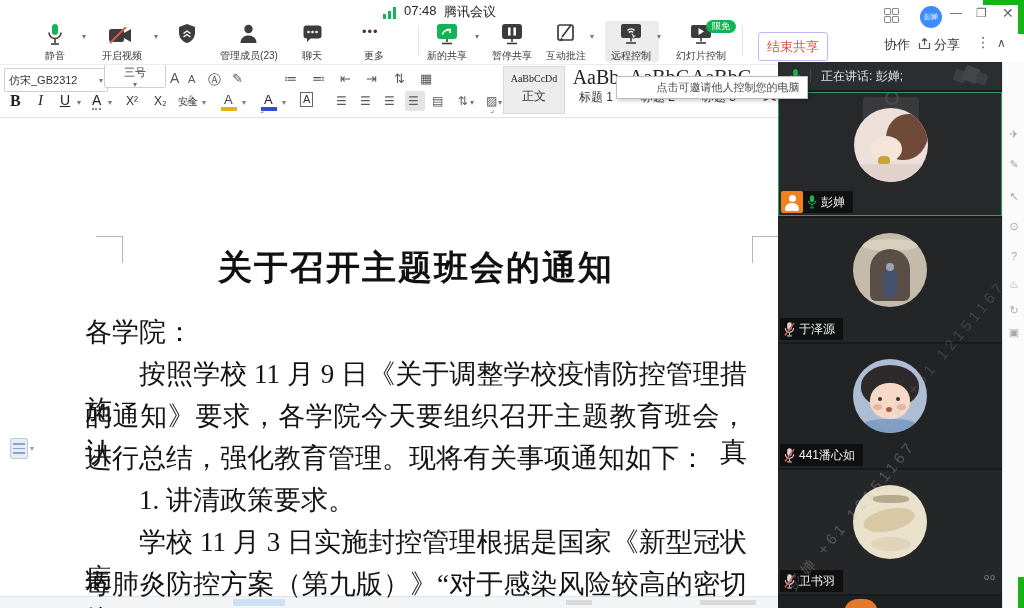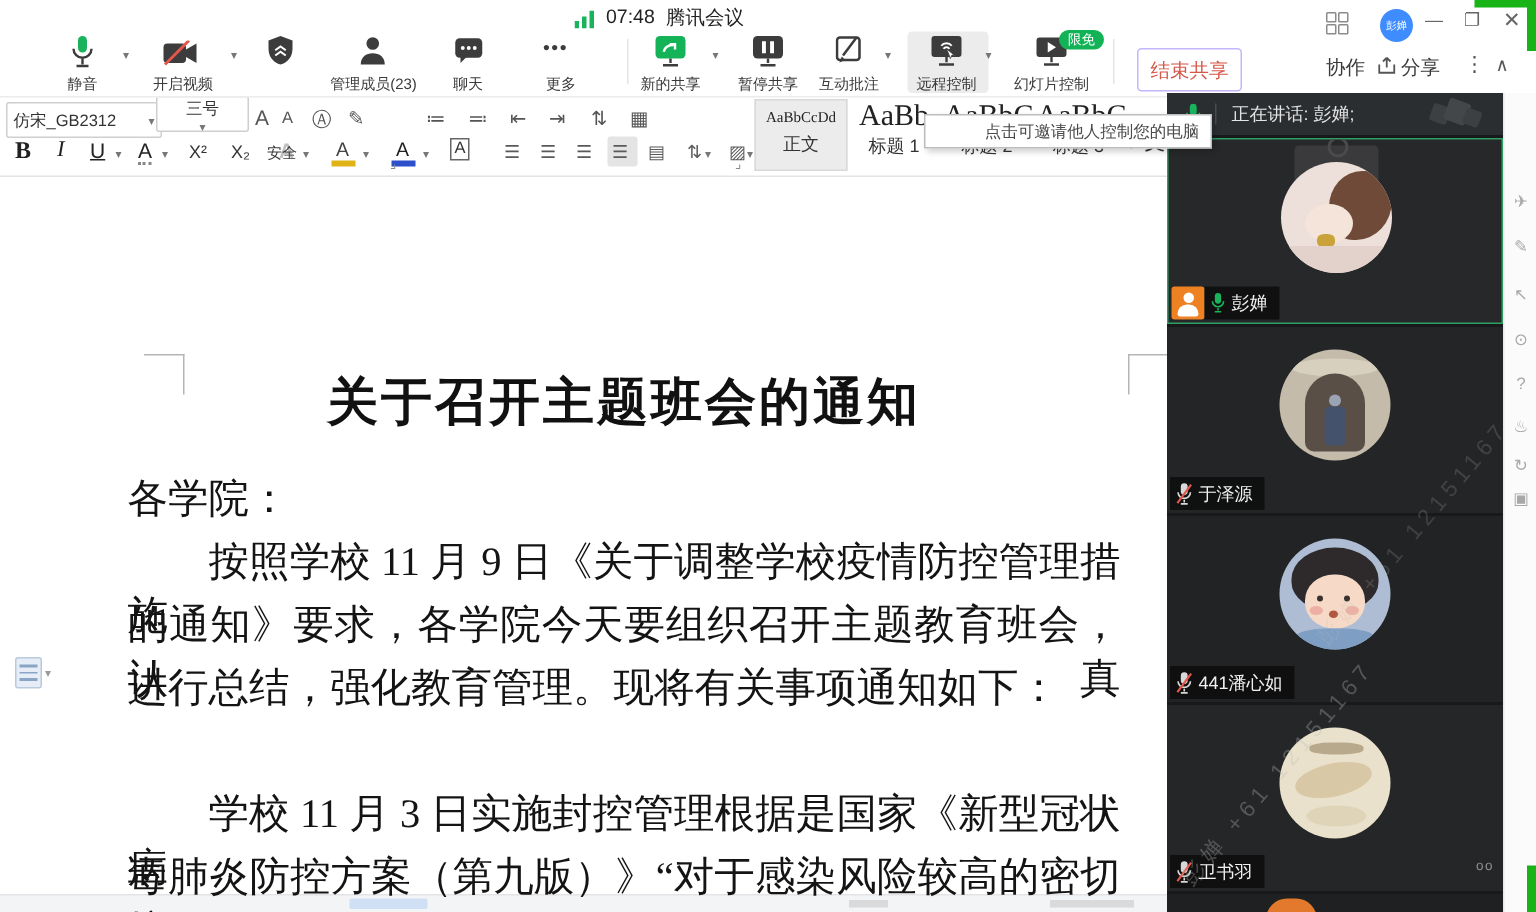--- a/index.html
+++ b/index.html
@@ -145,20 +145,21 @@
 
   <div class="abs" style="left:0;top:117px;width:778px;height:479px;background:#fff;z-index:6;">
 
     <div class="abs cropmark" style="left:96px;top:119px;width:26px;height:26px;border-top:1px solid;border-right:1px solid;"></div>
     <div class="abs cropmark" style="left:752px;top:119px;width:26px;height:26px;border-top:1px solid;border-left:1px solid;"></div>
     <div class="abs doc-title" style="left:85px;top:128px;width:662px;">关于召开主题班会的通知</div>
     <div class="abs doc-line" style="left:85px;top:197px;">各学院：</div>
     <div class="abs doc-line just ind" style="left:85px;top:239px;">按照学校 11 月 9 日《关于调整学校疫情防控管理措施</div>
     <div class="abs doc-line" style="left:85px;top:323px;">进行总结，强化教育管理。现将有关事项通知如下：</div>
     <div class="abs doc-line just" style="left:85px;top:281px;">的通知》要求，各学院今天要组织召开主题教育班会，认真</div>
+    <div class="abs doc-line ind" style="left:85px;top:365px;">1. 讲清政策要求。</div>
     <div class="abs doc-line just ind" style="left:85px;top:407px;">学校 11 月 3 日实施封控管理根据是国家《新型冠状病</div>
     <div class="abs doc-line just" style="left:85px;top:449px;">毒肺炎防控方案（第九版）》“对于感染风险较高的密切接</div>
 
     <div class="abs" style="left:10px;top:321px;width:16px;height:19px;background:#e6edf6;border:1px solid #b9c9de;border-radius:2px;">
       <div style="margin:4px 2px 0;height:1.5px;background:#8aa4c4;"></div>
       <div style="margin:3px 2px 0;height:1.5px;background:#8aa4c4;"></div>
       <div style="margin:3px 2px 0;height:1.5px;background:#8aa4c4;"></div>
     </div>
     <span class="abs caret" style="left:30px;top:327px;color:#9a9a9a;">▾</span>
   </div>

